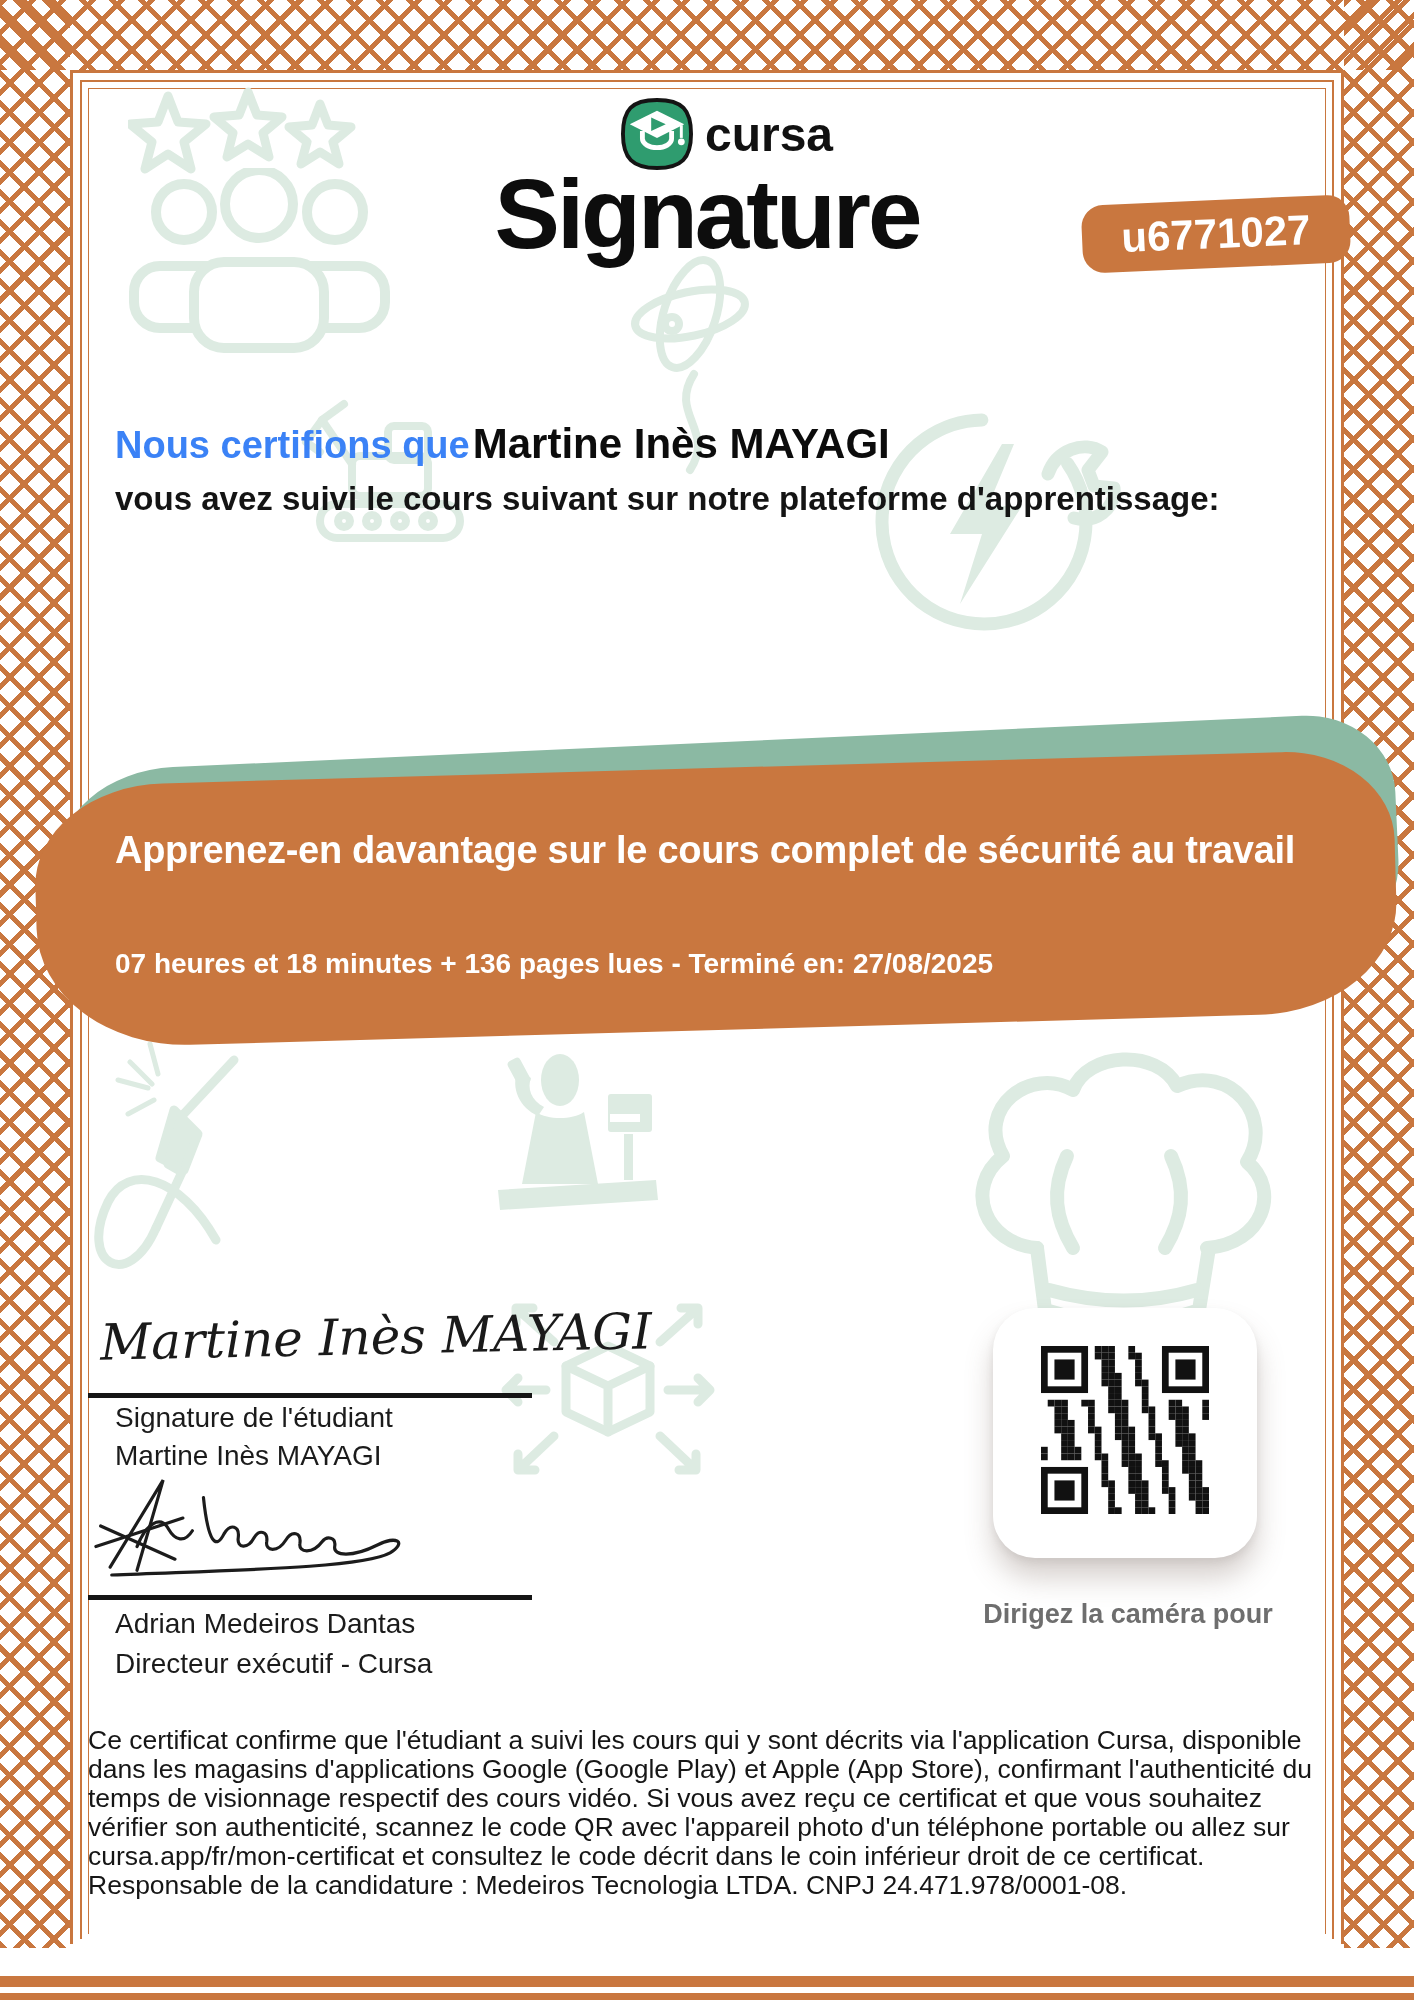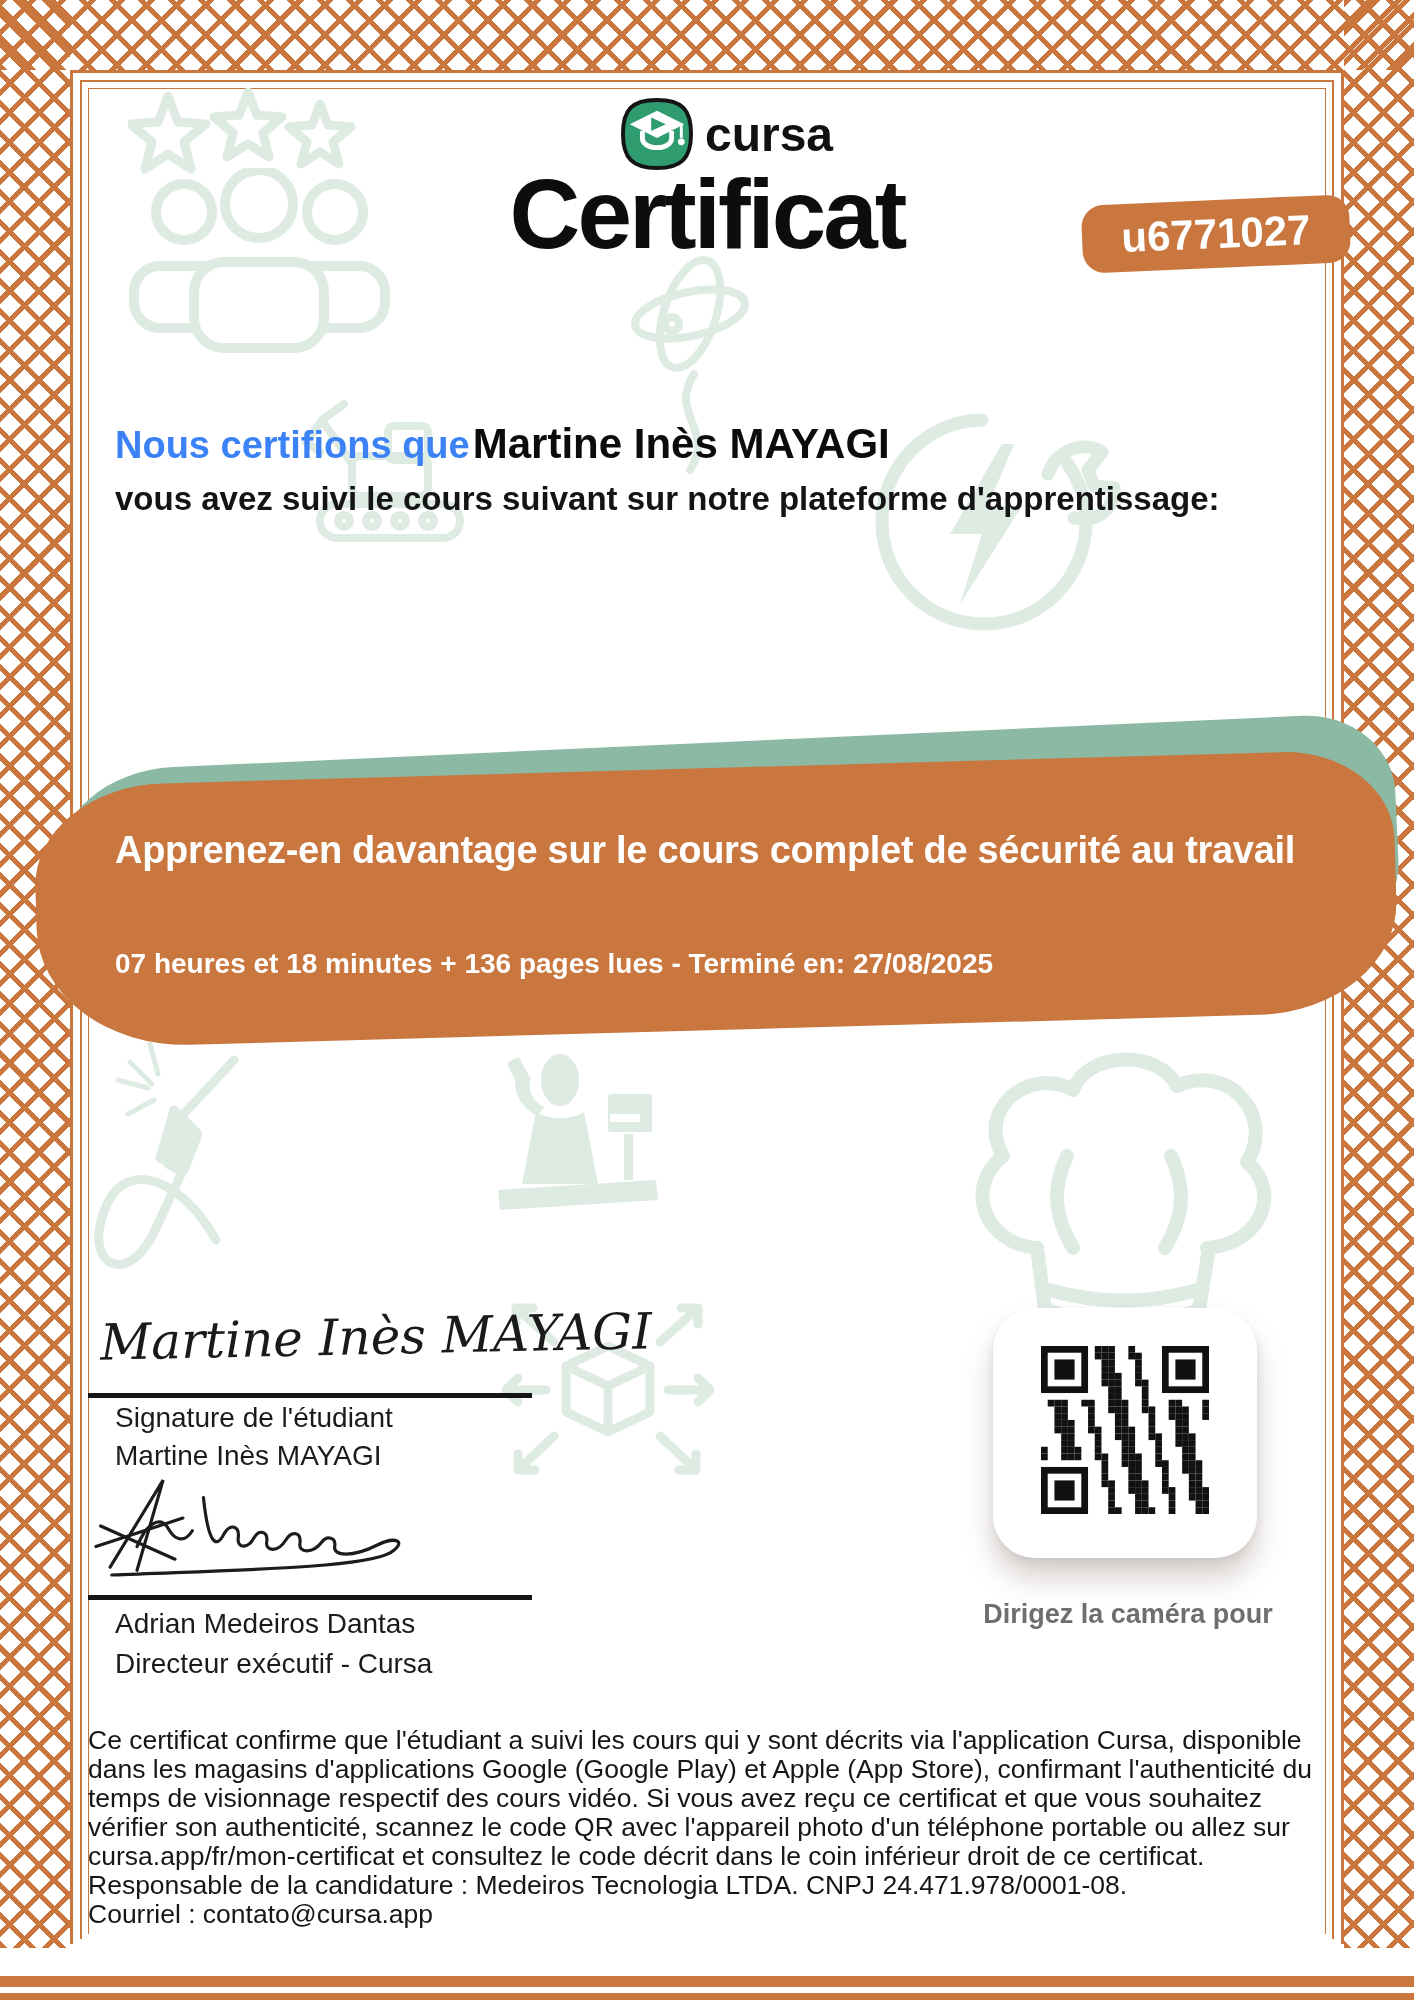--- a/index.html
+++ b/index.html
@@ -178,21 +178,21 @@
         <polygon points="37,13 65,27 37,41 9,27" fill="#ffffff"></polygon>
         <polygon points="31,20 46,27 31,34" fill="#2F9C6F"></polygon>
         <path d="M22 34 v8 a15 9 0 0 0 30 0 v-8" fill="none" stroke="#ffffff" stroke-width="5"></path>
         <path d="M62 28 v13" stroke="#ffffff" stroke-width="3"></path>
         <circle cx="62" cy="45" r="3.5" fill="#ffffff"></circle>
       </svg>
     </div>
     <div class="brand">cursa</div>
   </div>
 
-  <div class="title">Certificat</div>
+  <div class="title">Signature</div>
 
   <div class="code-badge">
     <span>u6771027</span>
   </div>
 
   <div class="intro1">
     <span class="intro-prefix">Nous certifions que</span>
     <span class="intro-name">Martine Inès MAYAGI</span>
   </div>
   <div class="intro2">vous avez suivi le cours suivant sur notre plateforme d'apprentissage:</div>
@@ -417,16 +417,15 @@
       <rect x="6" y="114" width="30" height="30" fill="#fff"></rect>
       <rect x="12" y="120" width="18" height="18" fill="#111"></rect>
     </svg>
   <div class="qr-caption">
     <div>Dirigez la caméra pour</div>
   </div>
 
   <div class="footer">
     <div>Ce certificat confirme que l'étudiant a suivi les cours qui y sont décrits via l'application Cursa, disponible dans les magasins d'applications Google (Google Play) et Apple (App Store), confirmant l'authenticité du temps de visionnage respectif des cours vidéo. Si vous avez reçu ce certificat et que vous souhaitez vérifier son authenticité, scannez le code QR avec l'appareil photo d'un téléphone portable ou allez sur cursa.app/fr/mon-certificat et consultez le code décrit dans le coin inférieur droit de ce certificat.</div>
     <div>Responsable de la candidature : Medeiros Tecnologia LTDA. CNPJ 24.471.978/0001-08.</div>
-    <div>Courriel : contato@cursa.app</div>
   </div>
 
 </div>
 
 </body></html>

